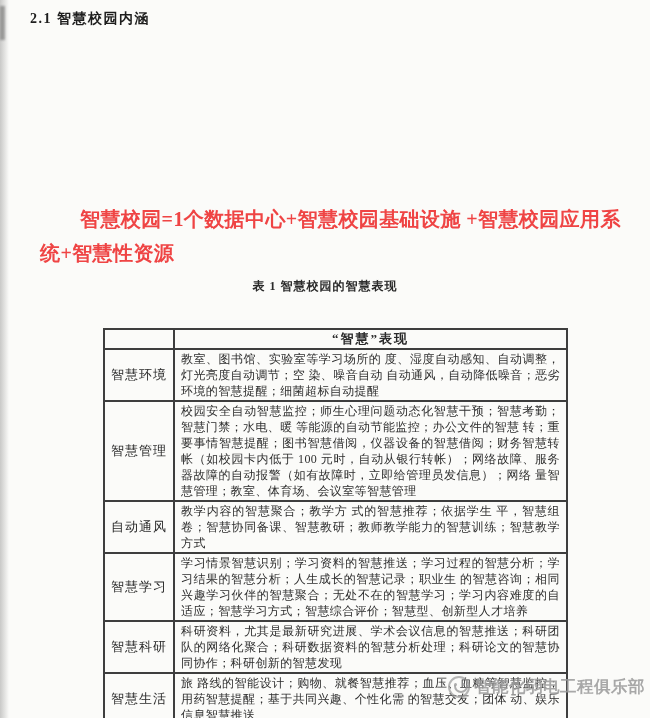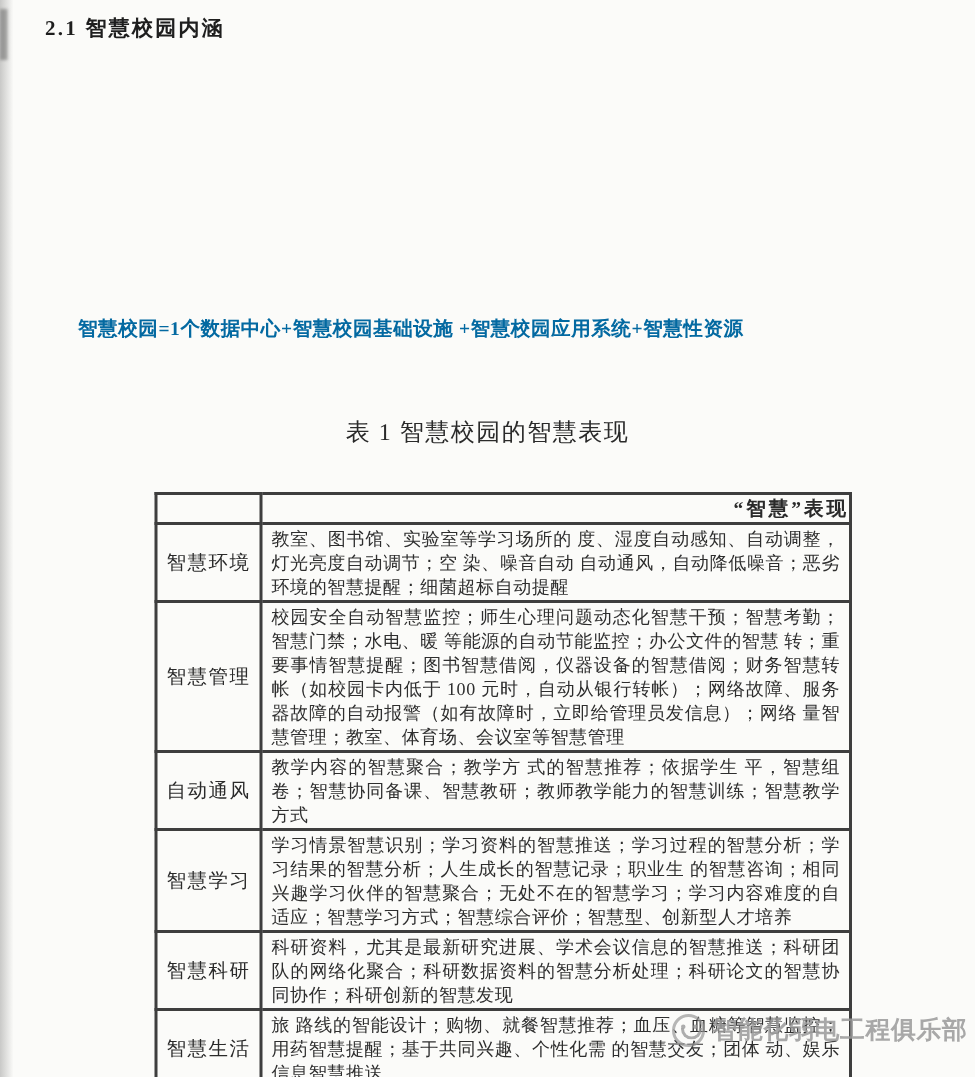--- a/index.html
+++ b/index.html
@@ -45,58 +45,58 @@
     width: 592px;
     margin: 0;
     font-size: 16.5px;
     line-height: 35px;
     letter-spacing: 0.4px;
     text-align: justify;
     color: #3a3a3a;
   }
   .formula {
     position: absolute;
-    left: 26px; top: 202px;
+    left: 40px; top: 202px;
     width: 592px;
     margin: 0;
-    font-size: 13px;
+    font-size: 20px;
     font-weight: bold;
     line-height: 34px;
     letter-spacing: 0.4px;
     text-indent: 2em;
-    color: #0369a1;
+    color: #ef4444;
   }
   .table-caption {
     position: absolute;
     left: 0; top: 278px;
     width: 650px;
     text-align: center;
-    font-size: 16px;
-    font-weight: normal;
+    font-size: 12px;
+    font-weight: bold;
     letter-spacing: 1px;
     color: #2a2a2a;
   }
   table.smart-table {
     position: absolute;
     left: 103px; top: 328px;
     width: 465px;
     border-collapse: collapse;
     table-layout: fixed;
     background: transparent;
   }
   .smart-table th, .smart-table td {
     border: 2px solid var(--border, #3e3e3e);
   }
   .smart-table col.c-label { width: 70px; }
   .smart-table th.header-cell {
     height: 18px;
     font-size: 13px;
     font-weight: bold;
     letter-spacing: 2px;
-    text-align: right;
+    text-align: center;
     padding: 0;
     color: #2a2a2a;
   }
   .smart-table td.label-cell {
     text-align: center;
     vertical-align: middle;
     font-size: 13px;
     font-weight: normal;
     letter-spacing: 1px;
     padding: 0;

